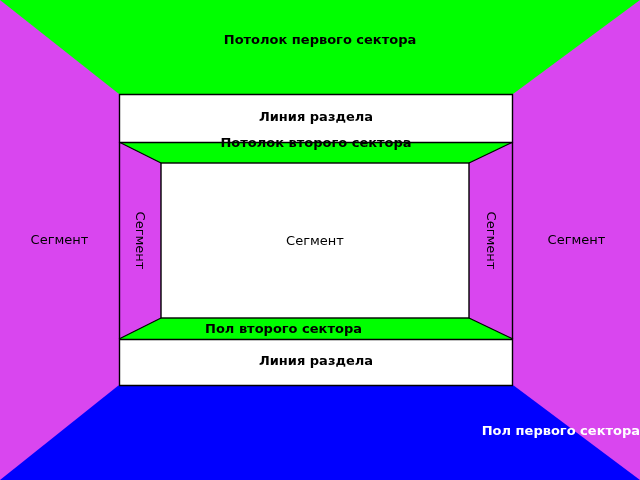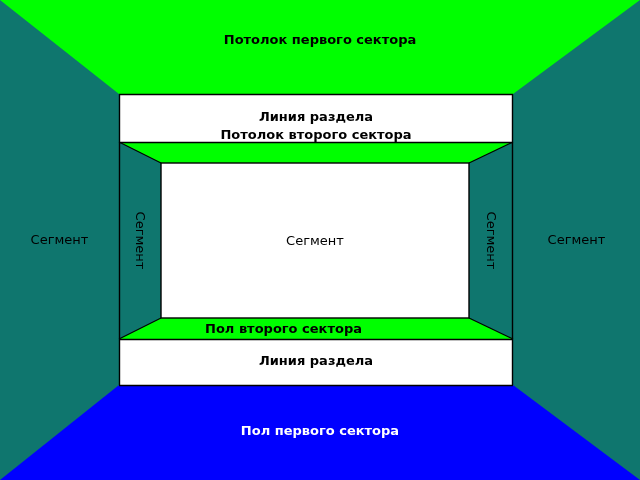--- a/index.html
+++ b/index.html
@@ -10,21 +10,21 @@
   body {
     width: 640px;
     height: 480px;
     overflow: hidden;
     font-family: "DejaVu Sans", sans-serif;
   }
   #stage {
     position: relative;
     width: 640px;
     height: 480px;
-    background: #0f766e;
+    background: #d946ef;
   }
   svg.scene {
     position: absolute;
     left: 0;
     top: 0;
     width: 640px;
     height: 480px;
     display: block;
   }
   .lbl {
@@ -35,20 +35,21 @@
     color: #000000;
     white-space: nowrap;
     line-height: 1;
     text-align: center;
   }
   .lbl-plain {
     font-weight: normal;
   }
   .lbl-white {
     color: #ffffff;
+    text-align: right;
   }
   .vert {
     transform-origin: 50% 50%;
     transform: rotate(90deg);
   }
 </style>
 </head>
 <body>
 
 <div id="stage">
@@ -83,21 +84,21 @@
     <line x1="513" y1="339" x2="469" y2="318" stroke="#000000" stroke-width="1.2"></line>
 
     <rect x="161" y="163" width="308" height="155" fill="#FFFFFF" stroke="#000000" stroke-width="1.4"></rect>
 
   </svg>
 
   <div class="lbl" style="left:0; top:33px; width:640px;">Потолок первого сектора</div>
 
   <div class="lbl" style="left:119px; top:110px; width:394px;">Линия раздела</div>
 
-  <div class="lbl" style="left:119px; top:128px; width:394px;">Потолок второго сектора</div>
+  <div class="lbl" style="left:119px; top:136px; width:394px;">Потолок второго сектора</div>
 
   <div class="lbl lbl-plain" style="left:0; top:233px; width:119px;">Сегмент</div>
 
   <div class="lbl lbl-plain vert" style="left:104px; top:234px; width:72px;">Сегмент</div>
 
   <div class="lbl lbl-plain" style="left:161px; top:234px; width:308px;">Сегмент</div>
 
   <div class="lbl lbl-plain vert" style="left:455px; top:234px; width:72px;">Сегмент</div>
 
   <div class="lbl lbl-plain" style="left:513px; top:233px; width:127px;">Сегмент</div>

